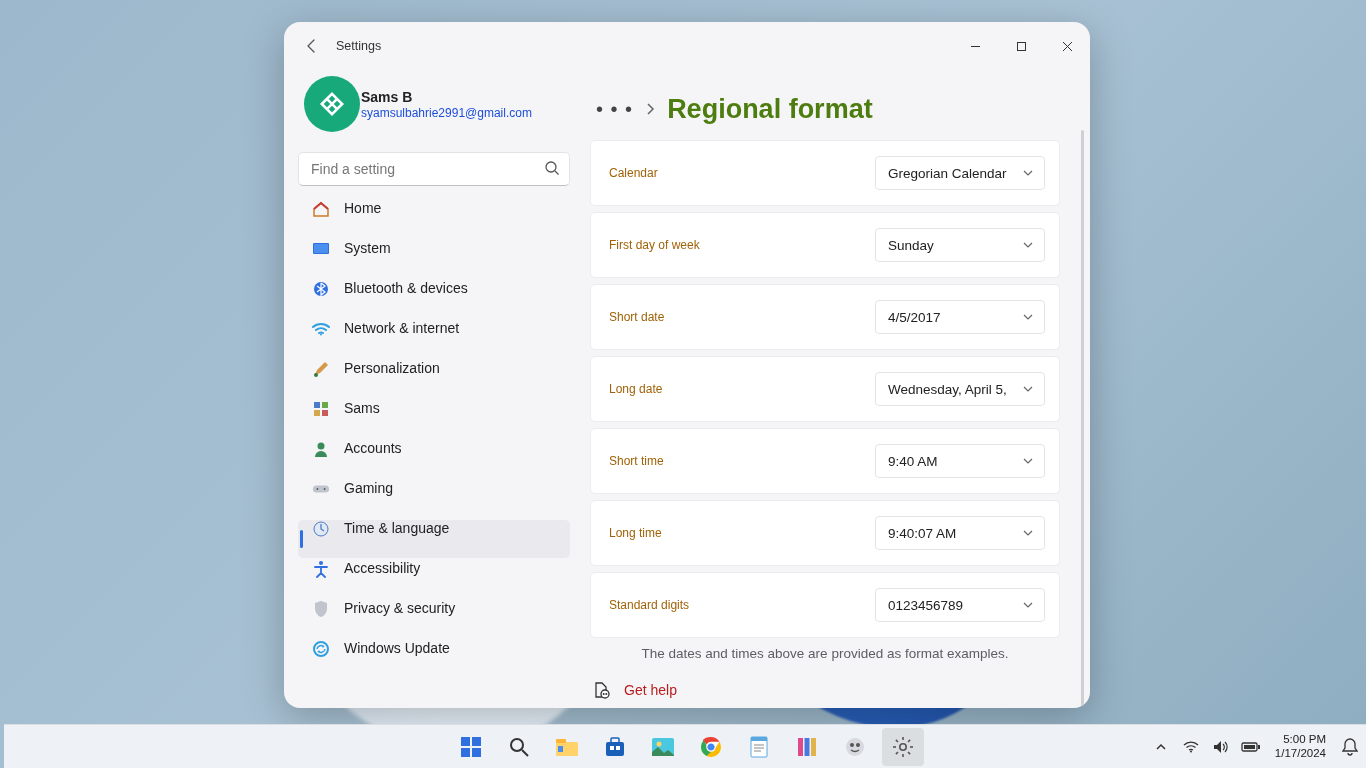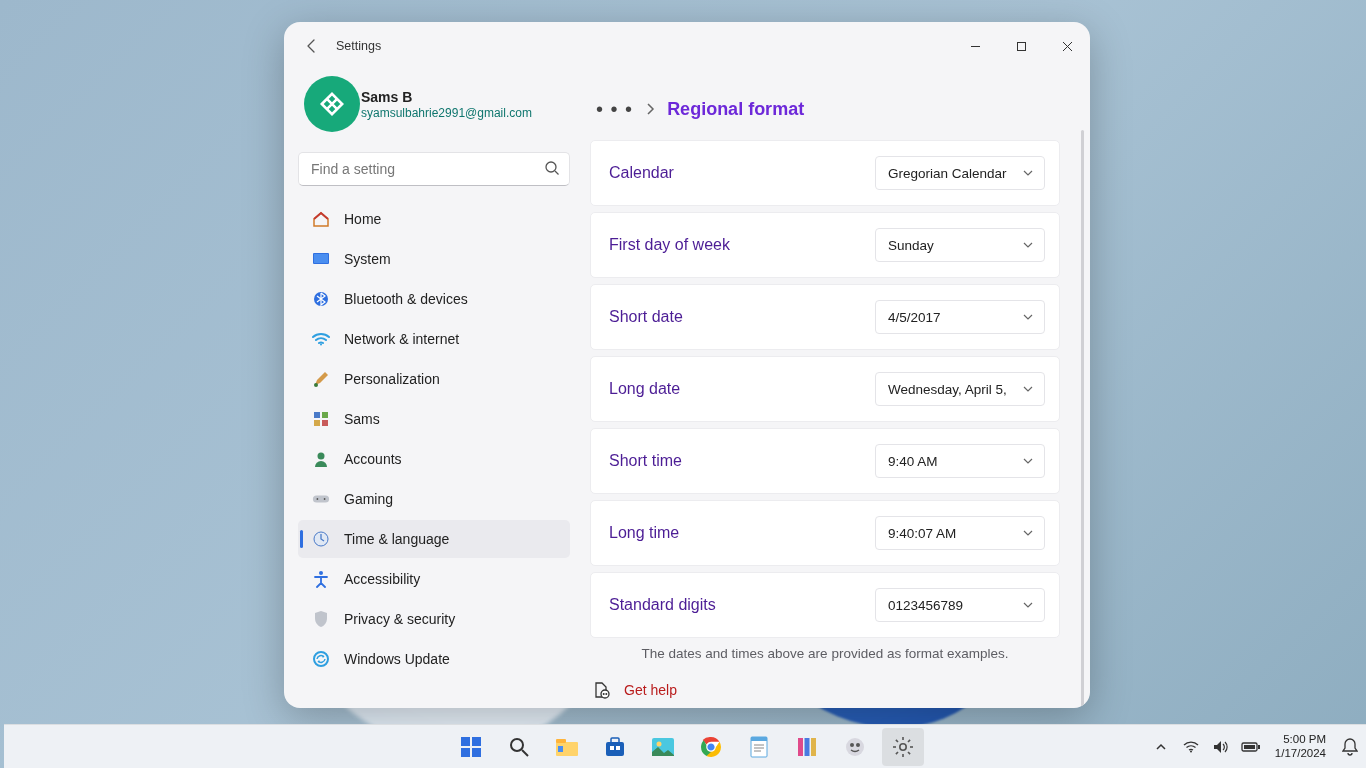--- a/index.html
+++ b/index.html
@@ -56,71 +56,71 @@
   display: flex; flex-direction: column;
 }
 .profile { display: flex; align-items: center; gap: 1px; padding: 6px 6px 14px 6px;}
 .avatar {
   width: 56px; height: 56px; border-radius: 50%;
   background: #17a97a;
   display: flex; align-items: center; justify-content: center;
 }
 .avatar svg { width: 34px; height: 34px;}
 .profile-name { font-size: 14px; font-weight: 600; color: #222;}
-.profile-email { font-size: 12px; color: #0f766e; margin-top: 1px;}
+.profile-email { font-size: 12px; color: #1d4ed8; margin-top: 1px;}
 .search-row {
   position: relative;
   margin: 6px 0 12px 0;
 }
 .search-input {
   width: 100%; height: 34px;
   background: #fff; border: 1px solid #e3e3e6;
   border-bottom: 1.5px solid #bfbfc4;
   border-radius: 5px;
   padding: 0 34px 0 12px;
   font-size: 14px; color: #333;
   outline: none;
 }
 .search-input::placeholder { color: #777;}
 .search-icon { position: absolute; right: 10px; top: 8px; color: #555;}
 .nav-list { display: flex; flex-direction: column; gap: 2px; margin-top: 2px;}
 .nav-item {
-  height: 38px; display: flex; align-items: center;
+  height: 38px; display: flex; 
   gap: 14px; padding: 0 8px 0 14px;
   border-radius: 5px; font-size: 14px; color: #222;
   cursor: pointer; position: relative;
 }
 .nav-item.active { background: #eaeaee;}
 .nav-item.active::before {
   content: ""; position: absolute; left: 2px; top: 10px;
   width: 3px; height: 18px; background: #2f6fe0; border-radius: 2px;
 }
 .nav-icon { width: 18px; height: 18px; display: flex; align-items: center; justify-content: center;}
 .content {
   flex: 1; padding: 12px 30px 4px 6px; overflow: hidden;
   display: flex; flex-direction: column;
   position: relative;
 }
 .content-header { display: flex; align-items: center; gap: 12px; height: 54px; padding-left: 6px;}
 .crumb-dots { color: #444; font-size: 20px; letter-spacing: 1px; cursor: pointer;}
 .crumb-chev { color: #555;}
-.page-title { font-size: 18px; font-weight: 600; color: #6d28d9;}
+.page-title { font-size: 27px; font-weight: 600; color: #4d7c0f;}
 .scroll-track {
   position: absolute; right: 6px; top: 60px; width: 3px; height: 580px;
   background: #d0d0d4; border-radius: 2px;
 }
 .rows { display: flex; flex-direction: column; gap: 6px; margin-top: 4px;}
 .setting-card {
   background: #fff; border: 1px solid #ececef;
   border-radius: 5px;
   height: 66px;
   display: flex; align-items: center;
   padding: 0 14px 0 18px;
 }
-.card-label { font-size: 16px; color: #4c1d95;}
+.card-label { font-size: 12px; color: #a16207;}
 .dropdown {
   margin-left: auto;
   height: 34px;
   min-width: 170px;
   border: 1px solid #e4e4e8;
   border-radius: 4px;
   background: #fff;
   display: flex; align-items: center;
   padding: 0 10px 0 12px;
   font-size: 13.5px; color: #222;

